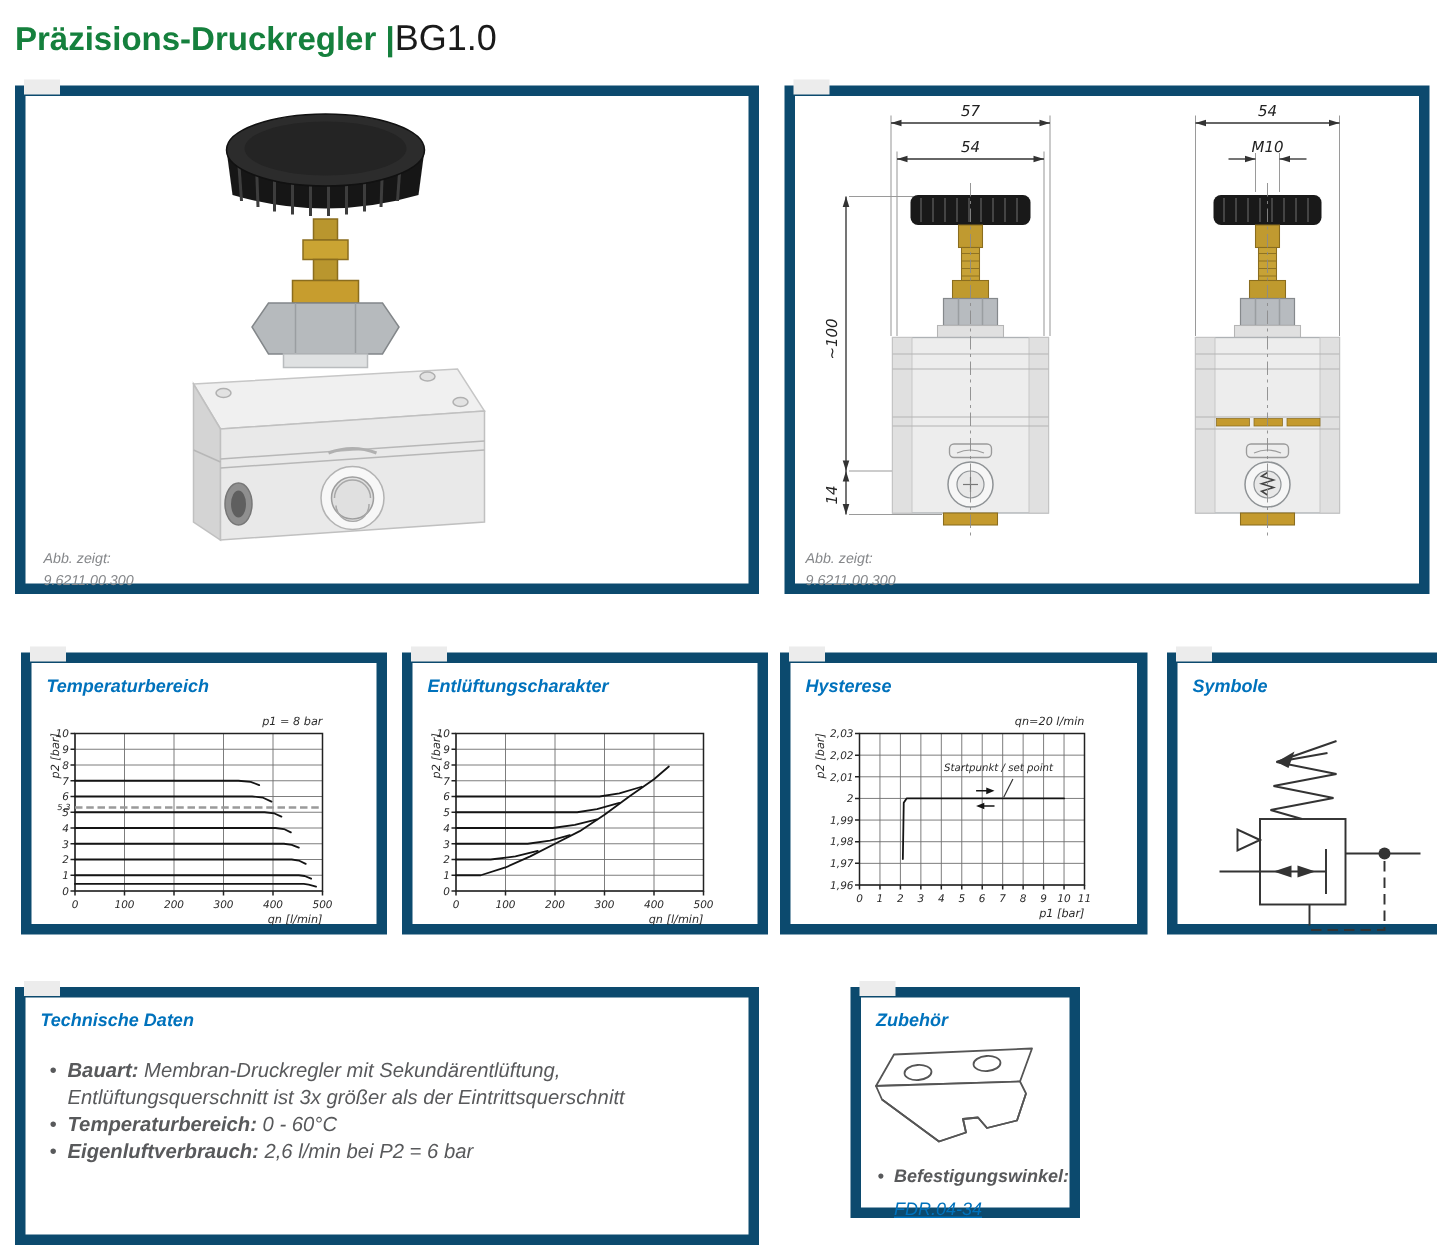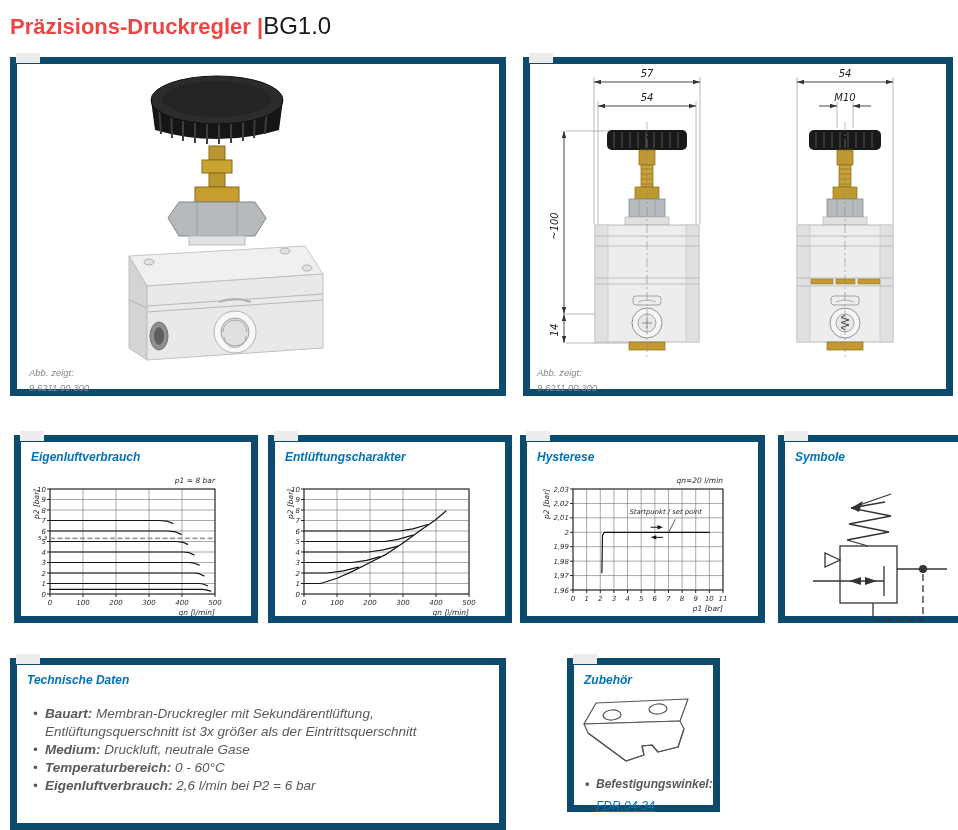--- a/index.html
+++ b/index.html
@@ -1,19 +1,19 @@
 <!DOCTYPE html>
 <html><head>
 <meta charset="utf-8">
 <style>
   html,body{margin:0;padding:0;background:#fff;}
   body{width:958px;height:830px;position:relative;overflow:hidden;
        font-family:"Liberation Sans",sans-serif;color:#58595b;}
   .hdr{position:absolute;left:10px;top:12px;white-space:nowrap;}
-  .hdr .t{font-size:22px;font-weight:bold;color:#ef4444;}
+  .hdr .t{font-size:22px;font-weight:bold;color:#15803d;}
   .hdr .m{font-size:24px;font-weight:400;color:#1a1a1a;}
   .panel{position:absolute;background:#fff;border:7px solid #0c4a6e;box-sizing:border-box;font-style:italic;}
   .panel::before{content:"";position:absolute;top:-11px;left:-1px;width:24px;height:10px;background:#ececec;}
   .ptitle{position:absolute;left:10px;top:8px;font-size:12px;font-weight:bold;color:#0072bc;}
   .cap{position:absolute;font-size:9.5px;line-height:15px;color:#85878a;}
   svg{display:block;}
   .specs{position:absolute;left:14px;top:40px;width:466px;font-size:13.5px;line-height:18px;color:#58595b;}
   .spec{position:relative;padding-left:14px;}
   .spec::before{content:"\2022";position:absolute;left:2px;color:#58595b;}
   .spec b{font-weight:bold;}
@@ -227,21 +227,21 @@
       <line x1="315" y1="58" x2="315" y2="294" stroke="#8a8a8a" stroke-width="0.6" stroke-dasharray="9 3 2 3"></line>
     </g>
   </svg>
   <div class="cap" style="left:7px;top:301px;">
     <div>Abb. zeigt:</div>
     <div>9.6211.00.300</div>
   </div>
 </div>
 
 <div class="panel" style="left:14px;top:435px;width:244px;height:188px;">
-  <div class="ptitle">Eigenluftverbrauch</div>
+  <div class="ptitle">Temperaturbereich</div>
   <svg id="c0" width="242" height="186">
       <line x1="29" y1="47" x2="29" y2="152" stroke="#6e6e6e" stroke-width="0.6"></line>
       <line x1="62" y1="47" x2="62" y2="152" stroke="#6e6e6e" stroke-width="0.6"></line>
       <line x1="95" y1="47" x2="95" y2="152" stroke="#6e6e6e" stroke-width="0.6"></line>
       <line x1="128" y1="47" x2="128" y2="152" stroke="#6e6e6e" stroke-width="0.6"></line>
       <line x1="161" y1="47" x2="161" y2="152" stroke="#6e6e6e" stroke-width="0.6"></line>
       <line x1="194" y1="47" x2="194" y2="152" stroke="#6e6e6e" stroke-width="0.6"></line>
       <line x1="29" y1="152" x2="194" y2="152" stroke="#6e6e6e" stroke-width="0.6"></line>
       <line x1="29" y1="141.5" x2="194" y2="141.5" stroke="#6e6e6e" stroke-width="0.6"></line>
       <line x1="29" y1="131" x2="194" y2="131" stroke="#6e6e6e" stroke-width="0.6"></line>
@@ -473,21 +473,20 @@
     <polygon points="64,113 76,109 76,117" fill="#333"></polygon>
     <polygon points="92,113 80,109 80,117" fill="#333"></polygon>
     <circle cx="138" cy="101" r="4" fill="#333"></circle>
   </svg>
 </div>
 
 <div class="panel" style="left:10px;top:658px;width:496px;height:172px;">
   <div class="ptitle">Technische Daten</div>
   <div class="specs">
     <div class="spec"><b>Bauart:</b><span> Membran-Druckregler mit Sekundärentlüftung, Entlüftungsquerschnitt ist 3x größer als der Eintrittsquerschnitt</span></div>
-    <div class="spec"><b>Medium:</b><span> Druckluft, neutrale Gase</span></div>
     <div class="spec"><b>Temperaturbereich:</b><span> 0 - 60°C</span></div>
     <div class="spec"><b>Eigenluftverbrauch:</b><span> 2,6 l/min bei P2 = 6 bar</span></div>
   </div>
 </div>
 
 <div class="panel" style="left:523px;top:658px;width:153px;height:154px;margin-left:44px;">
   <div class="ptitle">Zubehör</div>
   <svg width="128" height="78" viewBox="0 0 128 78" style="margin:30px 0 0 6px">
     <g fill="#fff" stroke="#555" stroke-width="1.2" stroke-linejoin="round">
       <path d="M4,29 L16,8 L108,4 L100,26 Z"></path>

